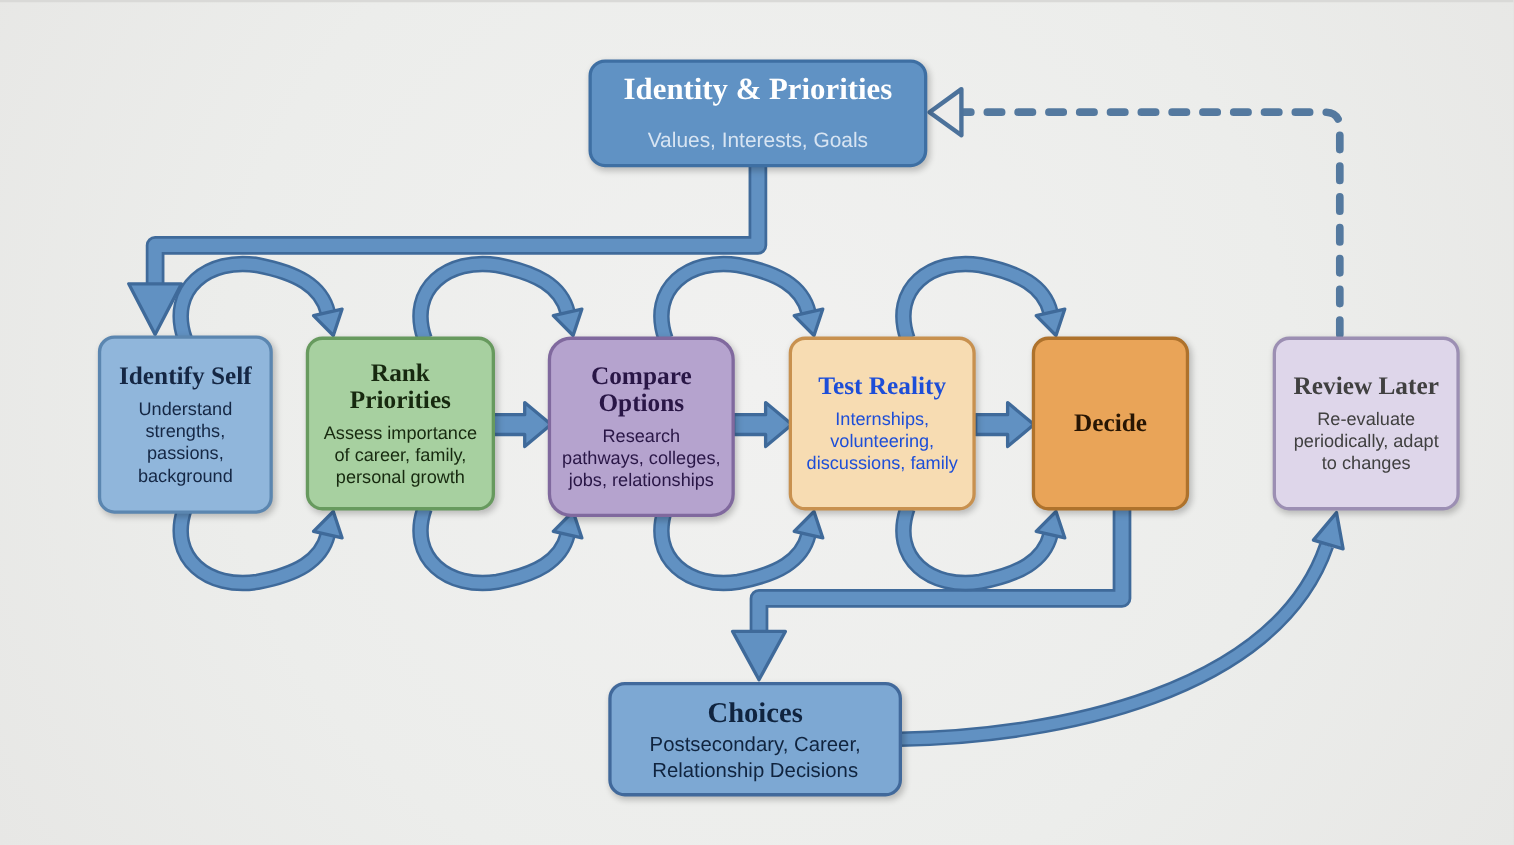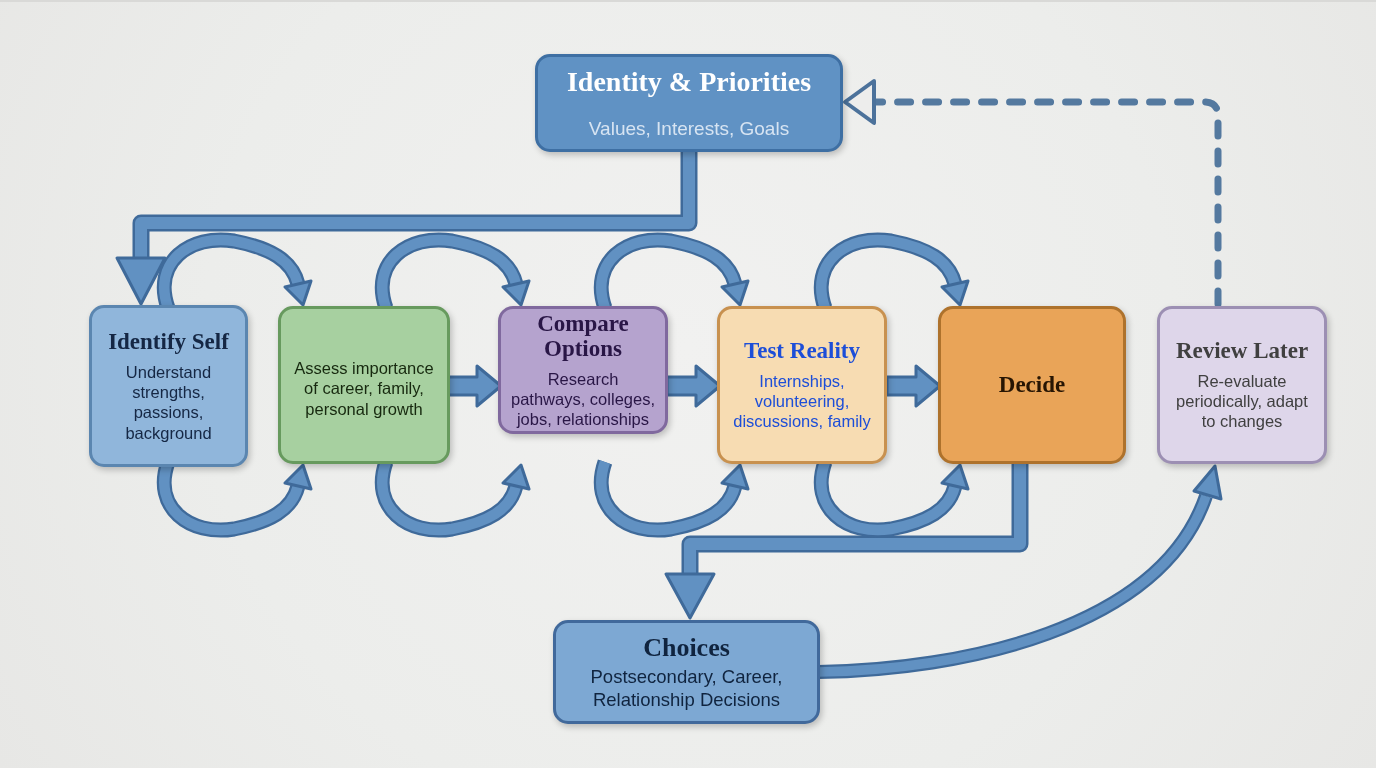--- a/index.html
+++ b/index.html
@@ -27,23 +27,23 @@
 
   .b-identity{left:535px;top:52px;width:308px;height:98px;background:#6092c4;border-color:#3e6fa3;}
   .b-identity .title{font-size:28px;color:#ffffff;}
   .b-identity .sub{font-size:19px;color:#d7e4f2;margin-top:20px;}
 
   .row .title{font-size:23px;}
   .row .sub{font-size:16.5px;}
 
   .b-identify{left:58px;top:303px;width:159px;height:162px;background:#90b6db;border-color:#5b86b0;color:#152744;margin-left:31px;}
   .b-rank{left:278px;top:304px;width:172px;height:158px;background:#a7d0a0;border-color:#679a5e;color:#17290f;}
-  .b-compare{left:498px;top:304px;width:170px;height:128px;background:#b5a3ce;border-color:#80699e;color:#291646;}
+  .b-compare{left:498px;top:304px;width:170px;height:164px;background:#b5a3ce;border-color:#80699e;color:#291646;border-radius:21px;}
   .b-test{left:717px;top:304px;width:170px;height:158px;background:#f7dcb2;border-color:#c8914f;color:#1d4ed8;}
-  .b-decide{left:938px;top:304px;width:188px;height:158px;background:#e9a458;border-color:#ae722c;color:#271503;}
+  .b-decide{left:938px;top:304px;width:143px;height:158px;background:#e9a458;border-color:#ae722c;color:#271503;}
   .b-review{left:1157px;top:304px;width:170px;height:158px;background:#ded6ea;border-color:#9c8fb3;color:#404040;}
 
   .b-choices{left:553px;top:618px;width:267px;height:104px;background:#7da8d3;border-color:#41699b;color:#10243f;}
   .b-choices .title{font-size:26px;}
   .b-choices .sub{font-size:18.5px;margin-top:4px;}
 </style>
 </head>
 <body>
 
 <div class="stage">
@@ -124,20 +124,21 @@
     <div class="title">Identity &amp; Priorities</div>
     <div class="sub">Values, Interests, Goals</div>
   </div>
 
   <div class="box row b-identify">
     <div class="title">Identify Self</div>
     <div class="sub">Understand strengths, passions, background</div>
   </div>
 
   <div class="box row b-rank">
+    <div class="title">Rank Priorities</div>
     <div class="sub">Assess importance of career, family, personal growth</div>
   </div>
 
   <div class="box row b-compare">
     <div class="title">Compare Options</div>
     <div class="sub">Research pathways, colleges, jobs, relationships</div>
   </div>
 
   <div class="box row b-test">
     <div class="title">Test Reality</div>

